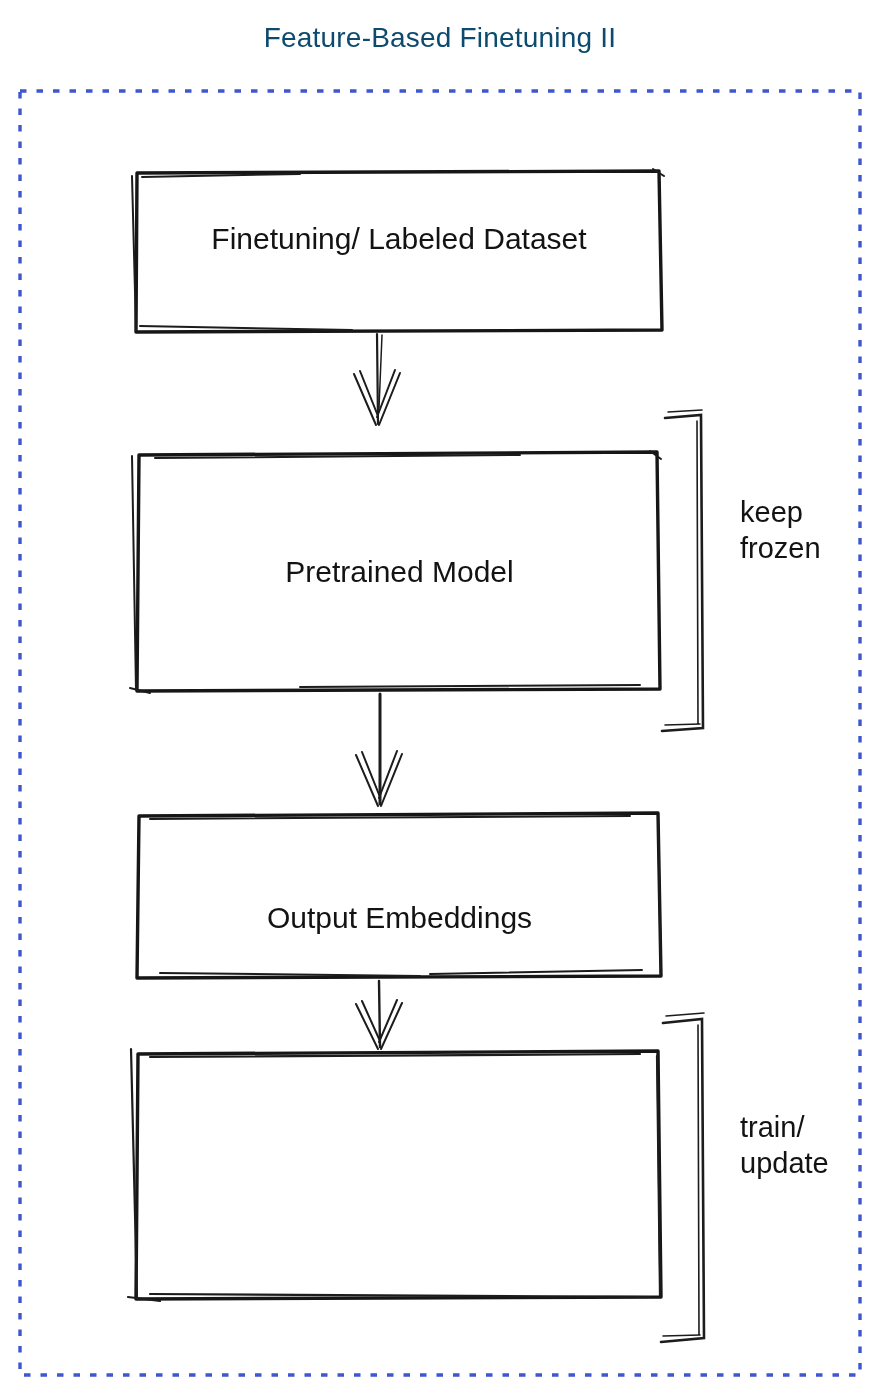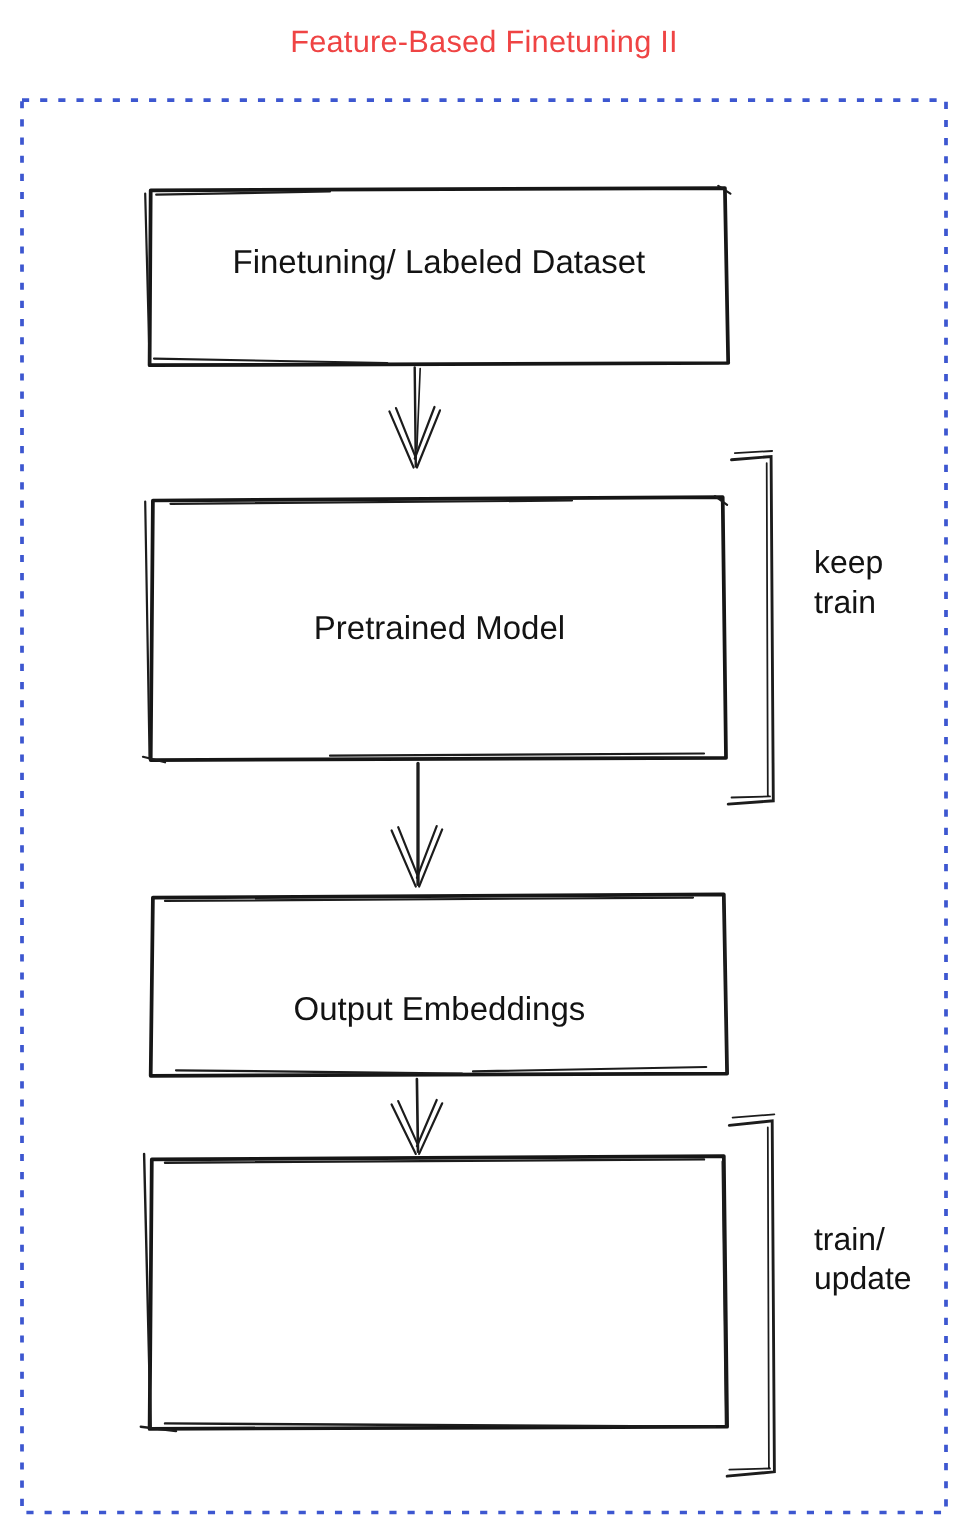--- a/index.html
+++ b/index.html
@@ -33,21 +33,21 @@
     pointer-events:none;
   }
   .sketch{stroke:#161616;fill:none;stroke-linecap:round;stroke-linejoin:round;}
   .thin{stroke:#1c1c1c;fill:none;stroke-linecap:round;}
 </style>
 </head>
 <body>
 
 <div class="canvas">
 
-  <div class="title" style="color: #ef4444;">Feature-Based Finetuning II</div>
+  <div class="title" style="color: #0c4a6e;">Feature-Based Finetuning II</div>
 
   <svg class="scene" viewBox="0 0 880 1393" xmlns="http://www.w3.org/2000/svg">
 
     <rect x="20" y="91" width="840" height="1284" fill="none" stroke-width="3.4" stroke-dasharray="6.5 10" stroke="#3d57d0"></rect>
 
     <g>
       <path class="sketch" stroke-width="3.4" d="M 137,173 L 659,171 L 662,330 L 136,332 Z" fill="#8a9098"></path>
       <path class="thin" stroke-width="2" d="M 142,177 L 300,174 M 132,176 L 136,330 M 140,326 L 352,330 M 653,169 L 664,176"></path>
     </g>
 
@@ -94,18 +94,18 @@
   </svg>
 
   <div class="node-label" style="left:137px;top:172px;width:524px;height:159px;padding-bottom:26px">Finetuning/ Labeled Dataset</div>
 
   <div class="node-label" style="left:138px;top:452px;width:523px;height:239px">Pretrained Model</div>
 
   <div class="node-label" style="left:138px;top:814px;width:523px;height:207px">Output Embeddings</div>
 
 
   <div class="side-label" style="left:740px;top:494px">keep
-train</div>
+frozen</div>
 
   <div class="side-label" style="left:740px;top:1109px">train/
 update</div>
 
 </div>
 
 </body></html>

